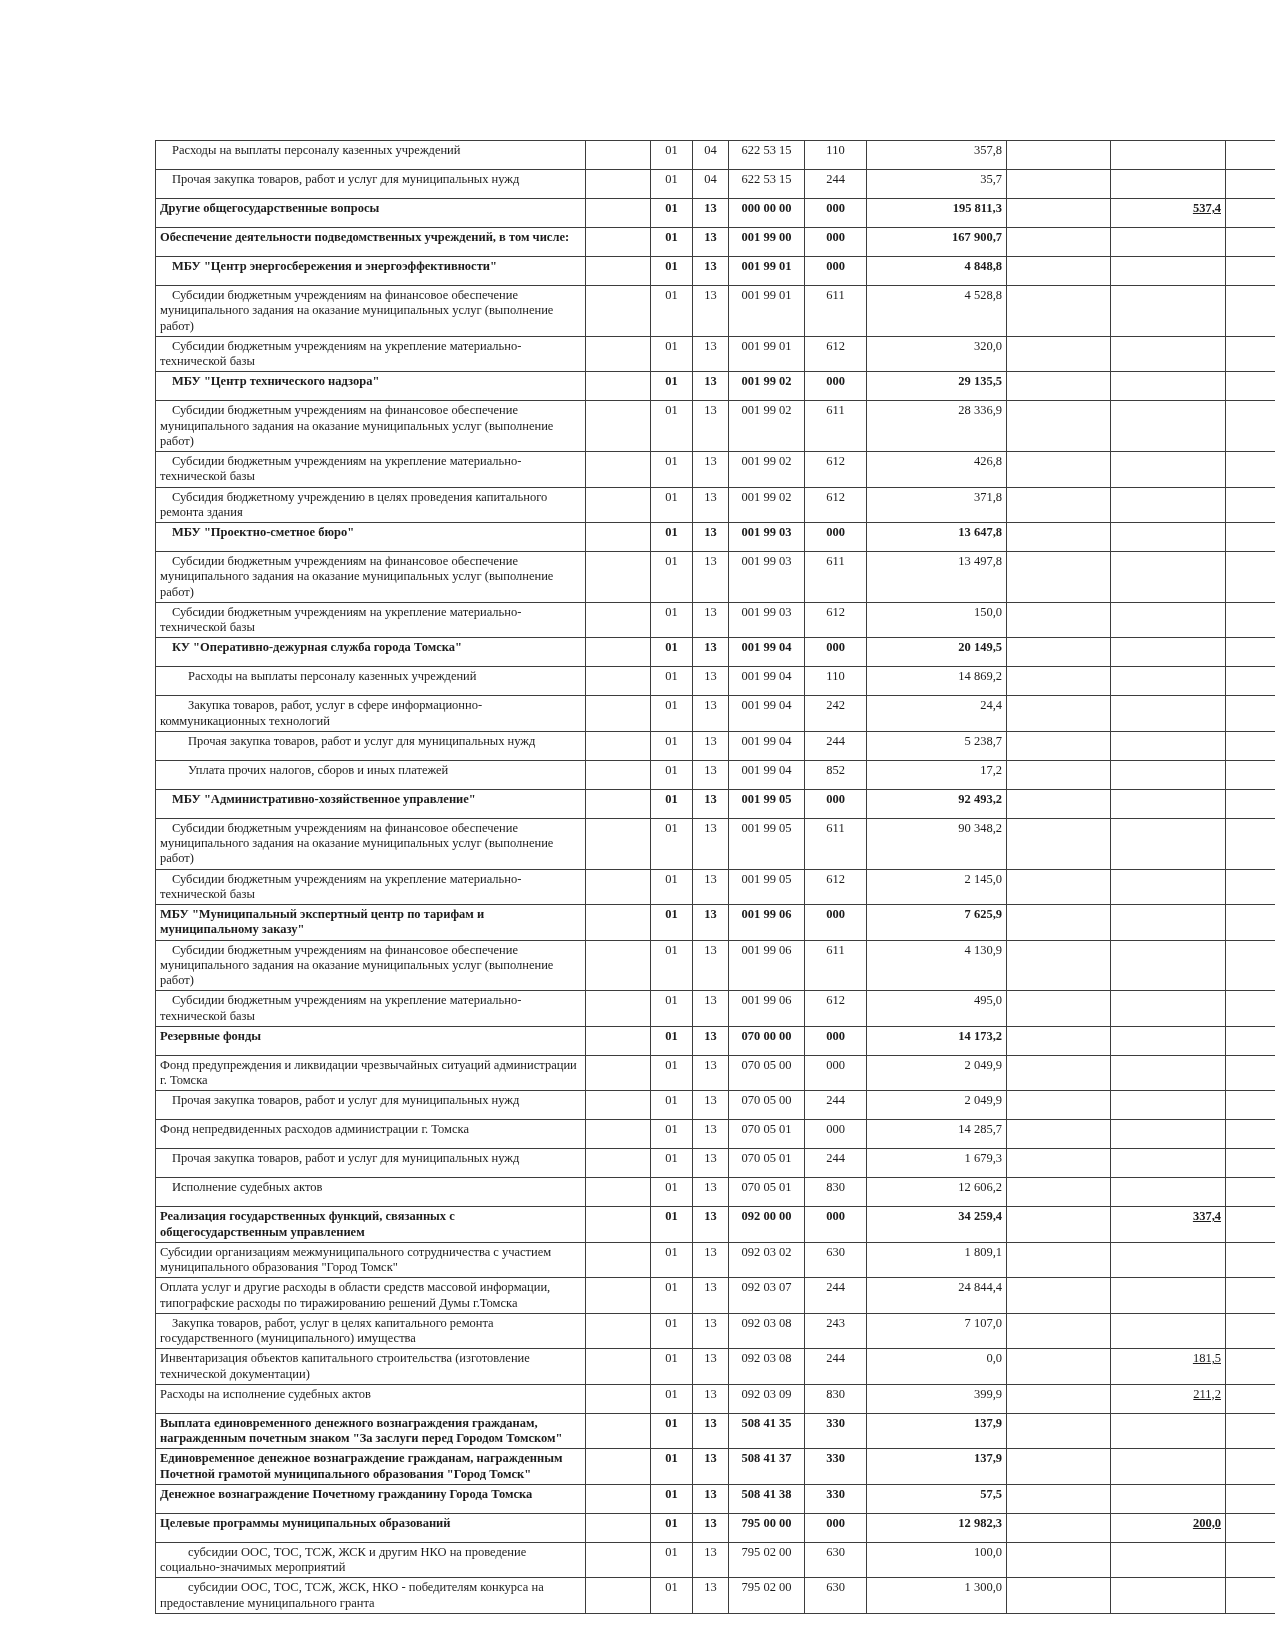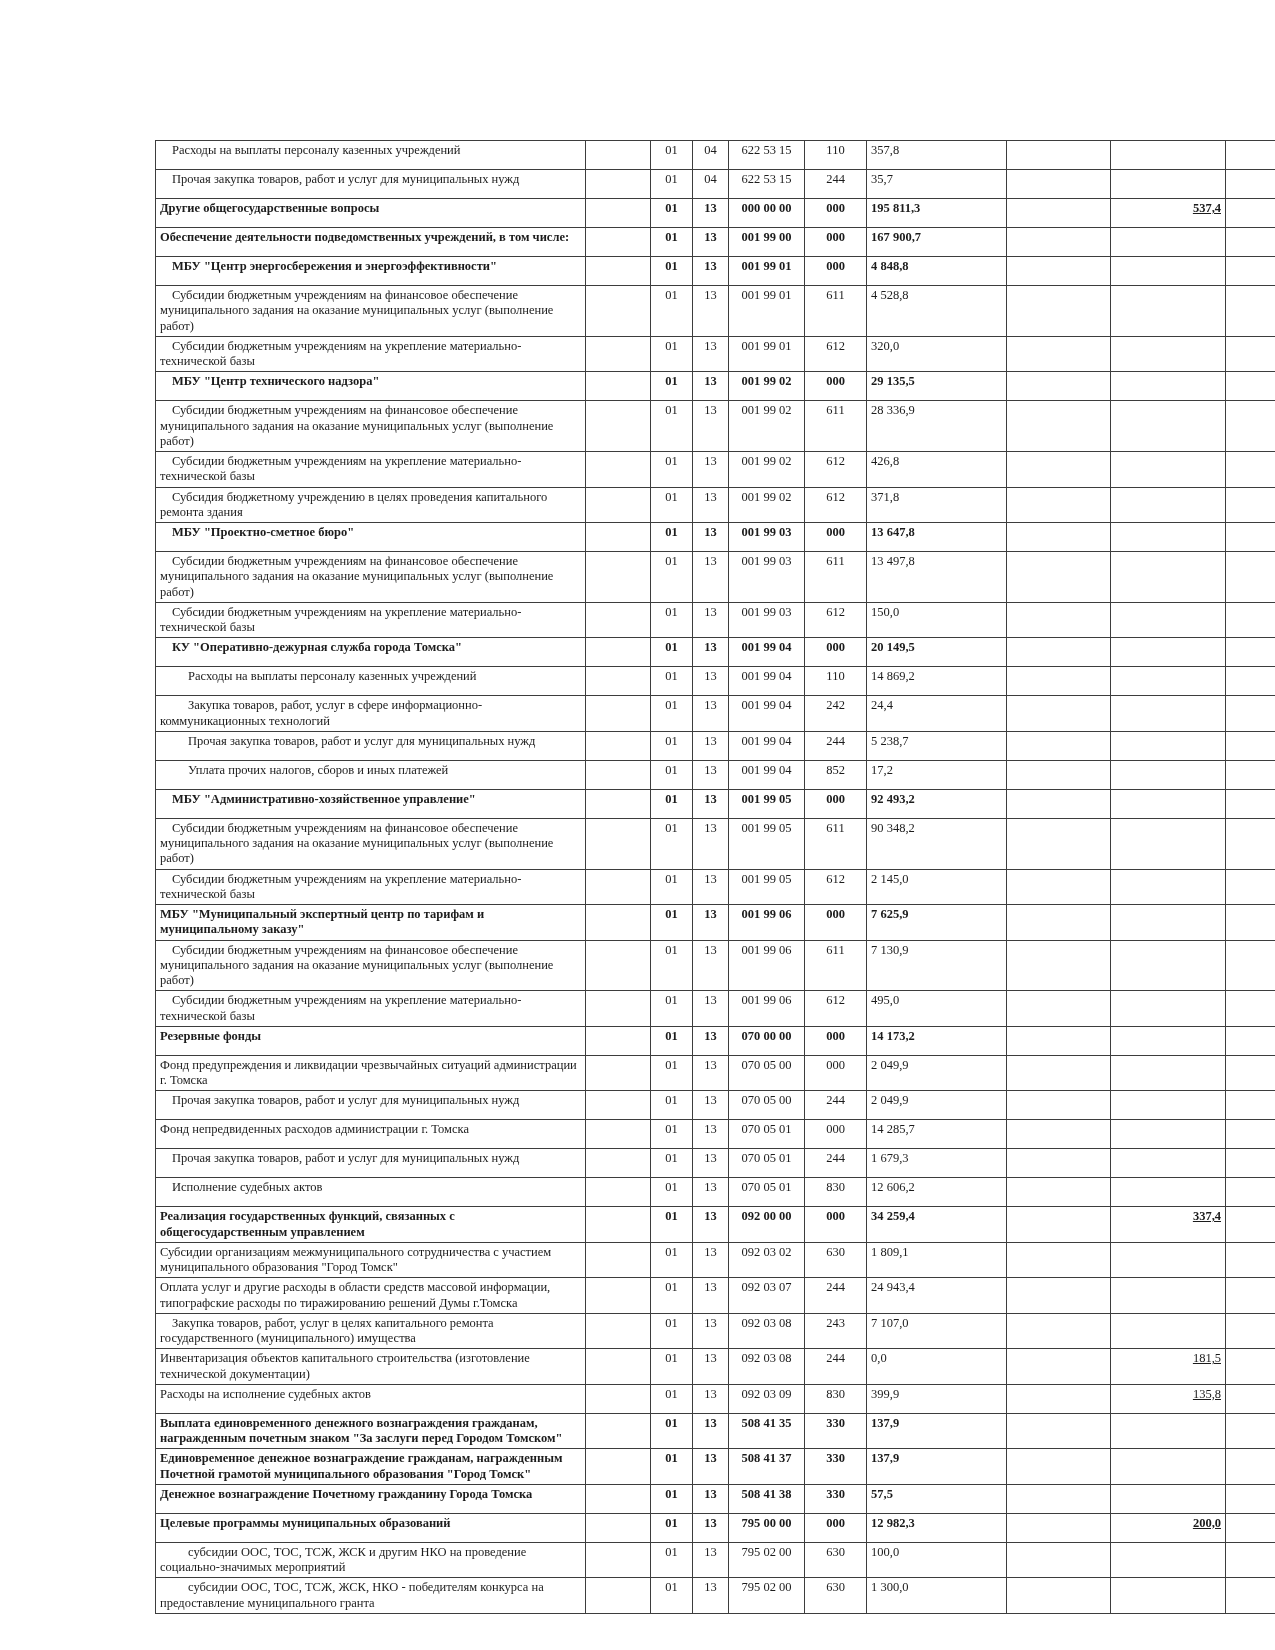--- a/index.html
+++ b/index.html
@@ -42,21 +42,21 @@
   col.c-rz      { width: 42px; }
   col.c-pr      { width: 36px; }
   col.c-csr     { width: 76px; }
   col.c-vr      { width: 62px; }
   col.c-sum     { width: 140px; }
   col.c-sp2     { width: 104px; }
   col.c-sum2    { width: 115px; }
   col.c-clip    { width: 90px; }
   td.name  { text-align: left; }
   td.num   { text-align: center; }
-  td.sum   { padding-right: 12px; }
+  td.sum   { text-align: right; padding-right: 12px; }
   td.sum2  { text-align: right; padding-right: 8px; text-decoration: underline; }
   tr.bold td { font-weight: bold; }
   td.ind0 { text-indent: 0; margin-top: 28px; }
   td.ind1 { text-indent: 12px; }
   td.ind2 { text-indent: 28px; }
 </style>
 </head>
 <body>
 
 <div class="sheet">
@@ -350,21 +350,21 @@
     <td class="sum2"></td>
     <td class="num"></td>
   </tr>
         <tr>
     <td class="name ind1">Субсидии бюджетным учреждениям на финансовое обеспечение муниципального задания на оказание муниципальных услуг (выполнение работ)</td>
     <td class="num"></td>
     <td class="num">01</td>
     <td class="num">13</td>
     <td class="num">001 99 06</td>
     <td class="num">611</td>
-    <td class="sum">7 130,9</td>
+    <td class="sum">4 130,9</td>
     <td class="num"></td>
     <td class="sum2"></td>
     <td class="num"></td>
   </tr>
         <tr>
     <td class="name ind1">Субсидии бюджетным учреждениям на укрепление материально-технической базы</td>
     <td class="num"></td>
     <td class="num">01</td>
     <td class="num">13</td>
     <td class="num">001 99 06</td>
@@ -470,21 +470,21 @@
     <td class="sum2"></td>
     <td class="num"></td>
   </tr>
         <tr>
     <td class="name ind0">Оплата услуг и другие расходы в области средств массовой информации, типографские расходы по тиражированию решений Думы г.Томска</td>
     <td class="num"></td>
     <td class="num">01</td>
     <td class="num">13</td>
     <td class="num">092 03 07</td>
     <td class="num">244</td>
-    <td class="sum">24 943,4</td>
+    <td class="sum">24 844,4</td>
     <td class="num"></td>
     <td class="sum2"></td>
     <td class="num"></td>
   </tr>
         <tr>
     <td class="name ind1">Закупка товаров, работ, услуг в целях капитального ремонта государственного (муниципального) имущества</td>
     <td class="num"></td>
     <td class="num">01</td>
     <td class="num">13</td>
     <td class="num">092 03 08</td>
@@ -508,21 +508,21 @@
   </tr>
         <tr>
     <td class="name ind0">Расходы на исполнение судебных актов</td>
     <td class="num"></td>
     <td class="num">01</td>
     <td class="num">13</td>
     <td class="num">092 03 09</td>
     <td class="num">830</td>
     <td class="sum">399,9</td>
     <td class="num"></td>
-    <td class="sum2">135,8</td>
+    <td class="sum2">211,2</td>
     <td class="num"></td>
   </tr>
         <tr class="bold">
     <td class="name ind0">Выплата единовременного денежного вознаграждения гражданам, награжденным почетным знаком "За заслуги перед Городом Томском"</td>
     <td class="num"></td>
     <td class="num">01</td>
     <td class="num">13</td>
     <td class="num">508 41 35</td>
     <td class="num">330</td>
     <td class="sum">137,9</td>

